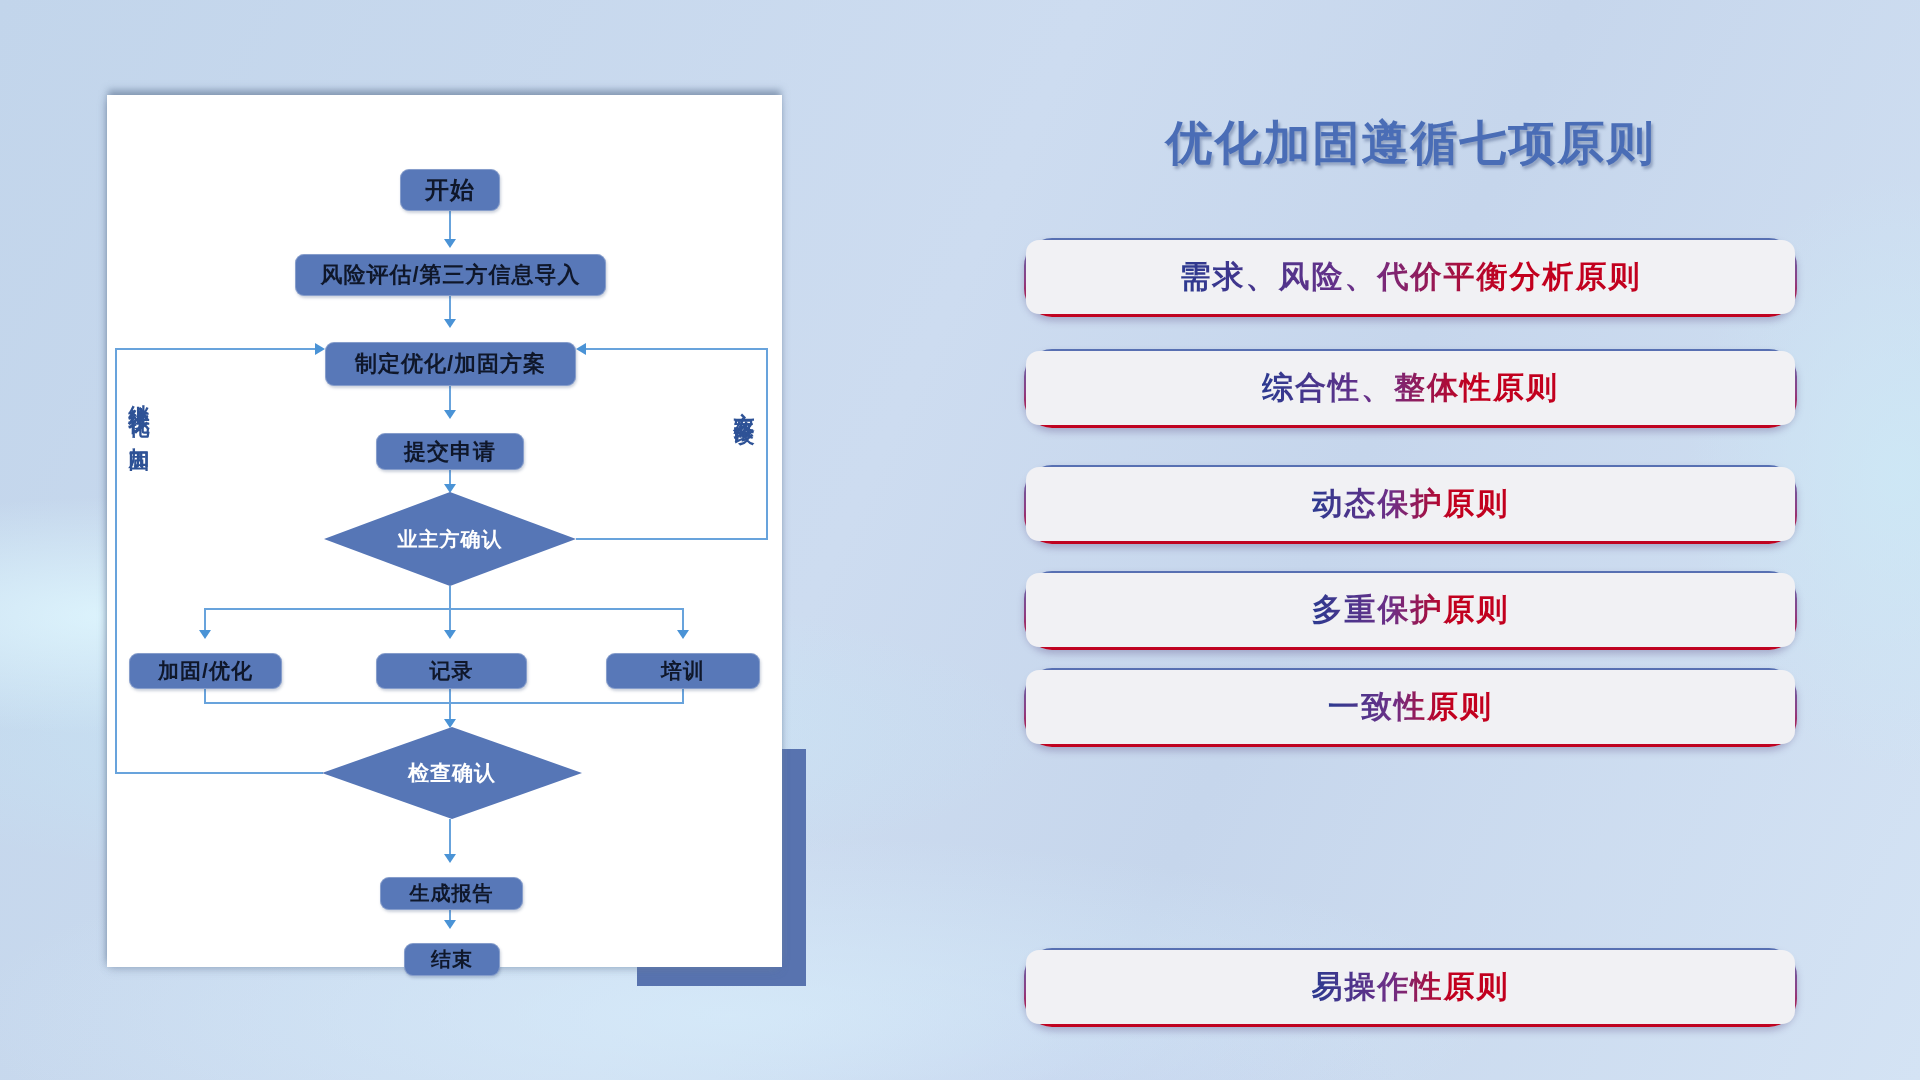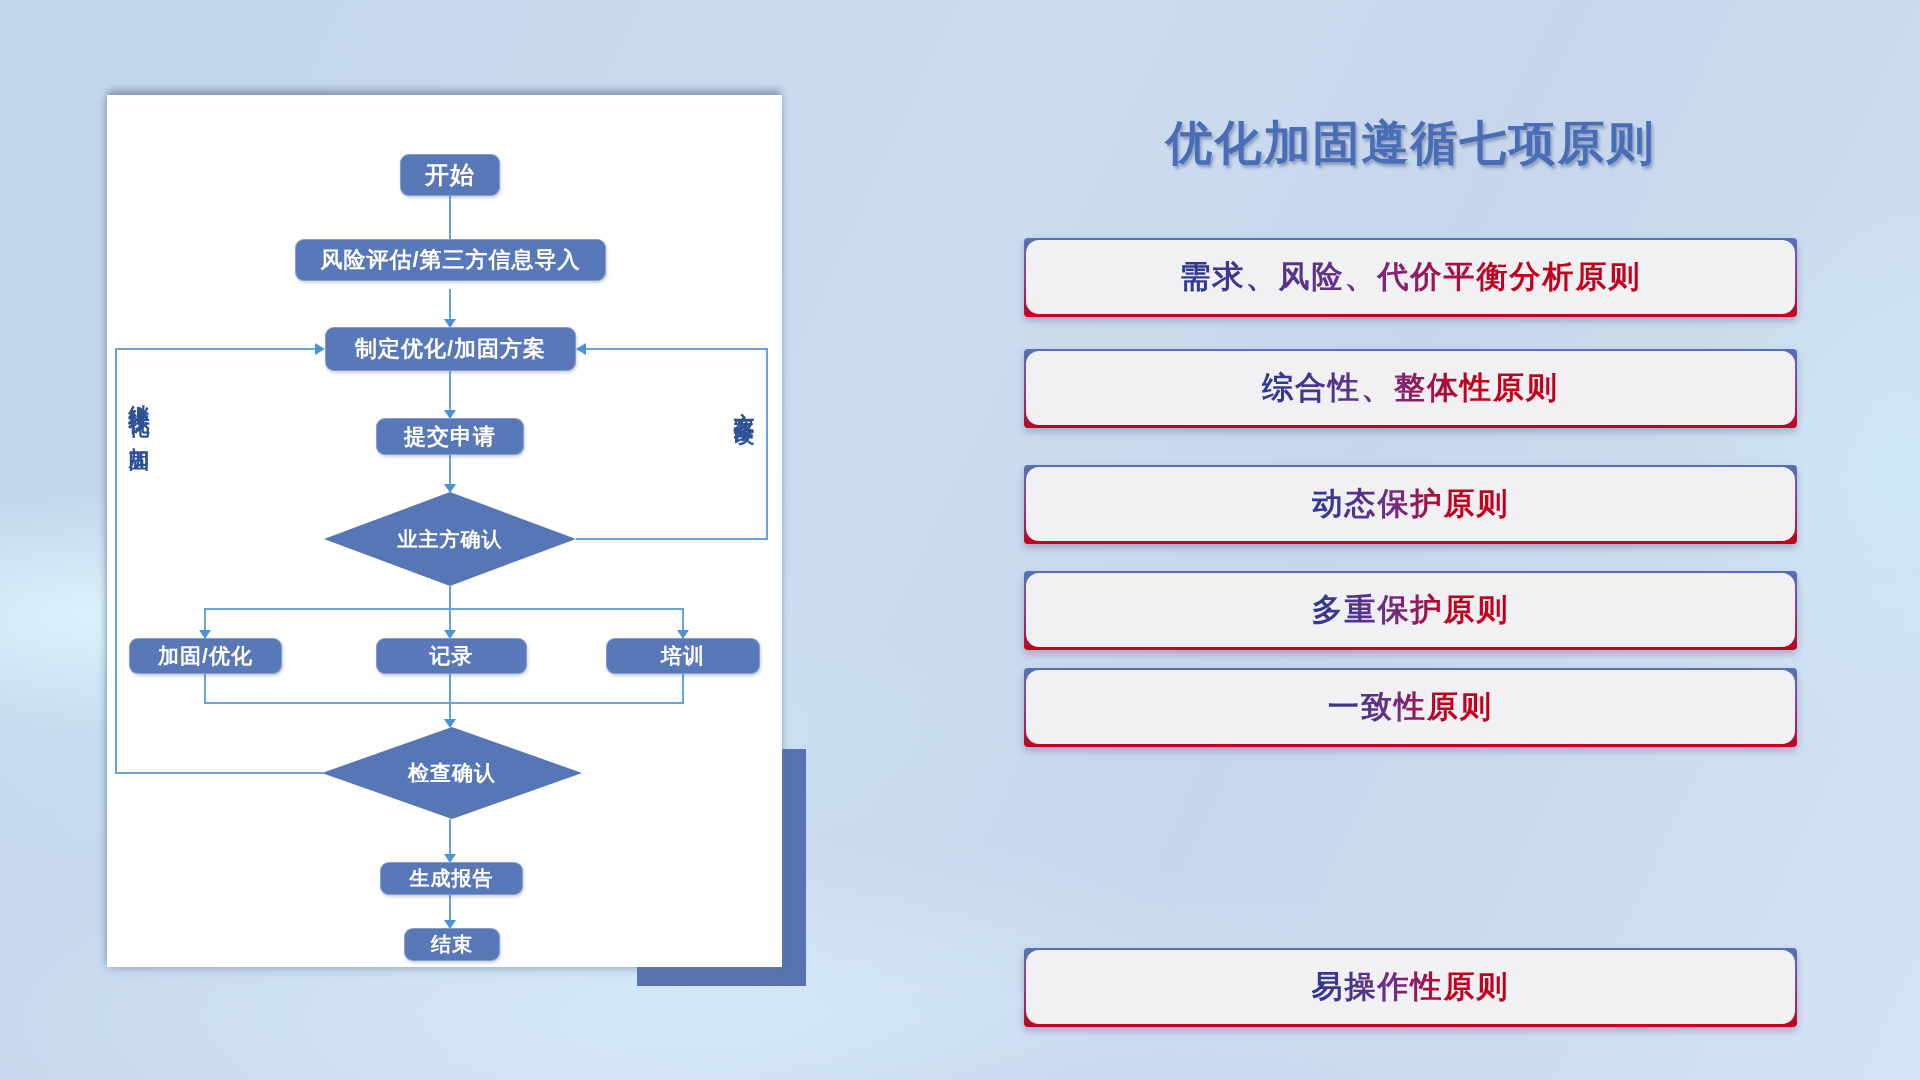--- a/index.html
+++ b/index.html
@@ -14,39 +14,39 @@
       radial-gradient(ellipse 500px 200px at 55% 102%, rgba(190,198,234,.35), rgba(190,198,234,0) 70%),
       linear-gradient(115deg,#c2d5eb 0%,#cddcf0 45%,#c6d6ec 65%,#d4e3f4 100%);
   }
 
   
   .accent{position:absolute;left:637px;top:749px;width:169px;height:237px;background:#5873af;z-index:1;}
   .card{position:absolute;left:107px;top:95px;width:675px;height:872px;background:#ffffff;z-index:2;
     box-shadow:0 -6px 7px -1px rgba(108,130,158,.7), -4px 2px 8px -3px rgba(108,130,158,.4), 0 5px 9px -3px rgba(108,130,158,.35);}
 
   
-  .node{position:absolute;background:#5878b8;color:#ffffff;font-weight:bold;display:flex;align-items:center;justify-content:center;
+  .node{position:absolute;background:#5878b8;color:#0f172a;font-weight:bold;display:flex;align-items:center;justify-content:center;
     border-radius:9px;letter-spacing:1px;
-    box-shadow:inset 0 0 0 1px rgba(255,255,255,.28), 1px 2px 3px rgba(70,90,130,.28);}
+    box-shadow:inset 0 0 0 1px rgba(255,255,255,.28), 1px 2px 3px rgba(70,90,130,.28);margin-top:15px;}
   .diamond{position:absolute;background:#5676b6;color:#fff;font-weight:bold;display:flex;align-items:center;justify-content:center;
     clip-path:polygon(50% 0,100% 50%,50% 100%,0 50%);letter-spacing:1px;}
   .vlabel{position:absolute;writing-mode:vertical-rl;text-orientation:upright;color:#2e5296;font-weight:bold;
     font-size:21px;letter-spacing:4px;line-height:1;}
 
   
   .ln{position:absolute;background:#68a3dc;}
   .ar{position:absolute;width:0;height:0;}
   .ar-d{border-left:6px solid transparent;border-right:6px solid transparent;border-top:9px solid #4a93d6;}
   .ar-r{border-top:6px solid transparent;border-bottom:6px solid transparent;border-left:10px solid #4a93d6;}
   .ar-l{border-top:6px solid transparent;border-bottom:6px solid transparent;border-right:10px solid #4a93d6;}
 
   
   .title{position:absolute;left:1024px;top:112px;width:773px;text-align:center;font-size:47px;font-weight:bold;color:#4a6db6;
     letter-spacing:2px;text-shadow:2px 3px 3px rgba(40,60,110,.35);z-index:2;}
-  .pbox{position:absolute;left:1024px;width:773px;height:79px;border-radius:4px;padding:0;z-index:2;
+  .pbox{position:absolute;left:1024px;width:773px;height:79px;border-radius:28px;padding:0;z-index:2;
     background:linear-gradient(180deg,#5671b3 0%,#8f3c82 55%,#c2001c 100%);
     box-shadow:0 4px 7px rgba(110,100,150,.4);}
   .pbox-inner{position:absolute;left:2px;top:2px;right:2px;bottom:3px;background:#f1f1f4;border-radius:13px;
     display:flex;align-items:center;justify-content:center;}
   .ptext{font-size:31px;font-weight:600;letter-spacing:2px;
     background:linear-gradient(90deg,#2c3a90 0%,#6e2f87 40%,#c2001e 70%,#c2001e 100%);
     -webkit-background-clip:text;background-clip:text;color:transparent;}
 </style>
 </head>
 <body>

